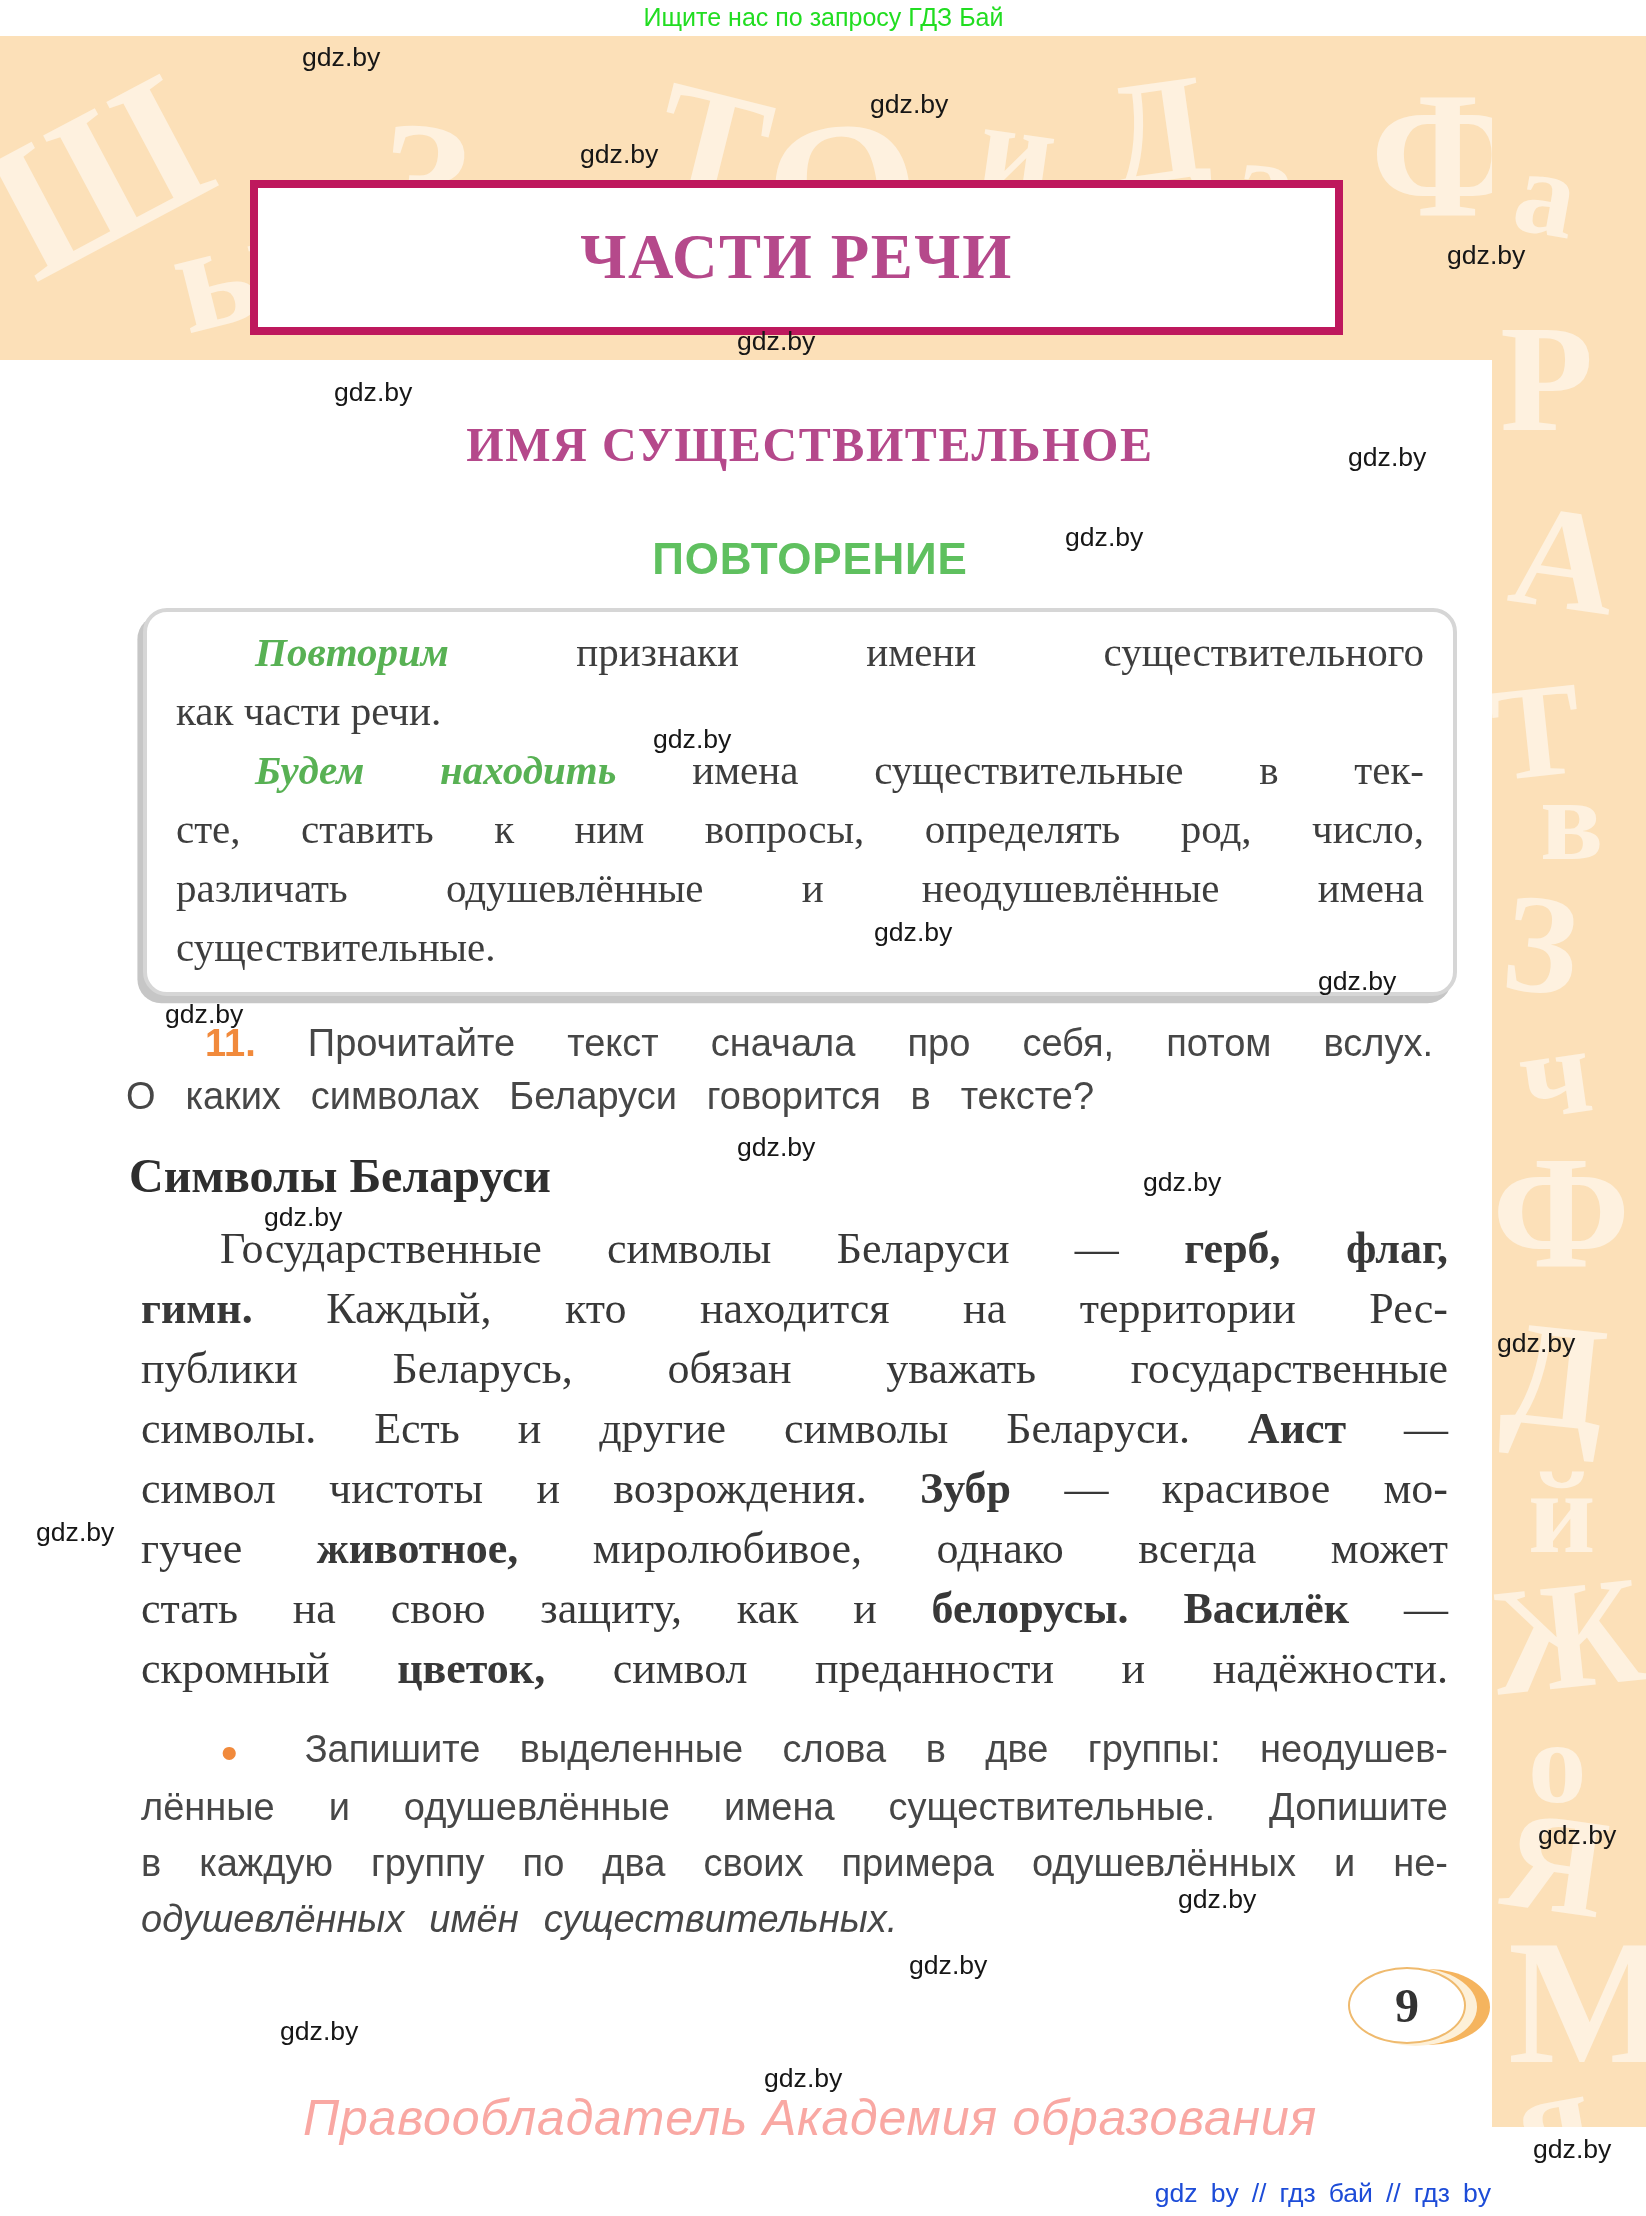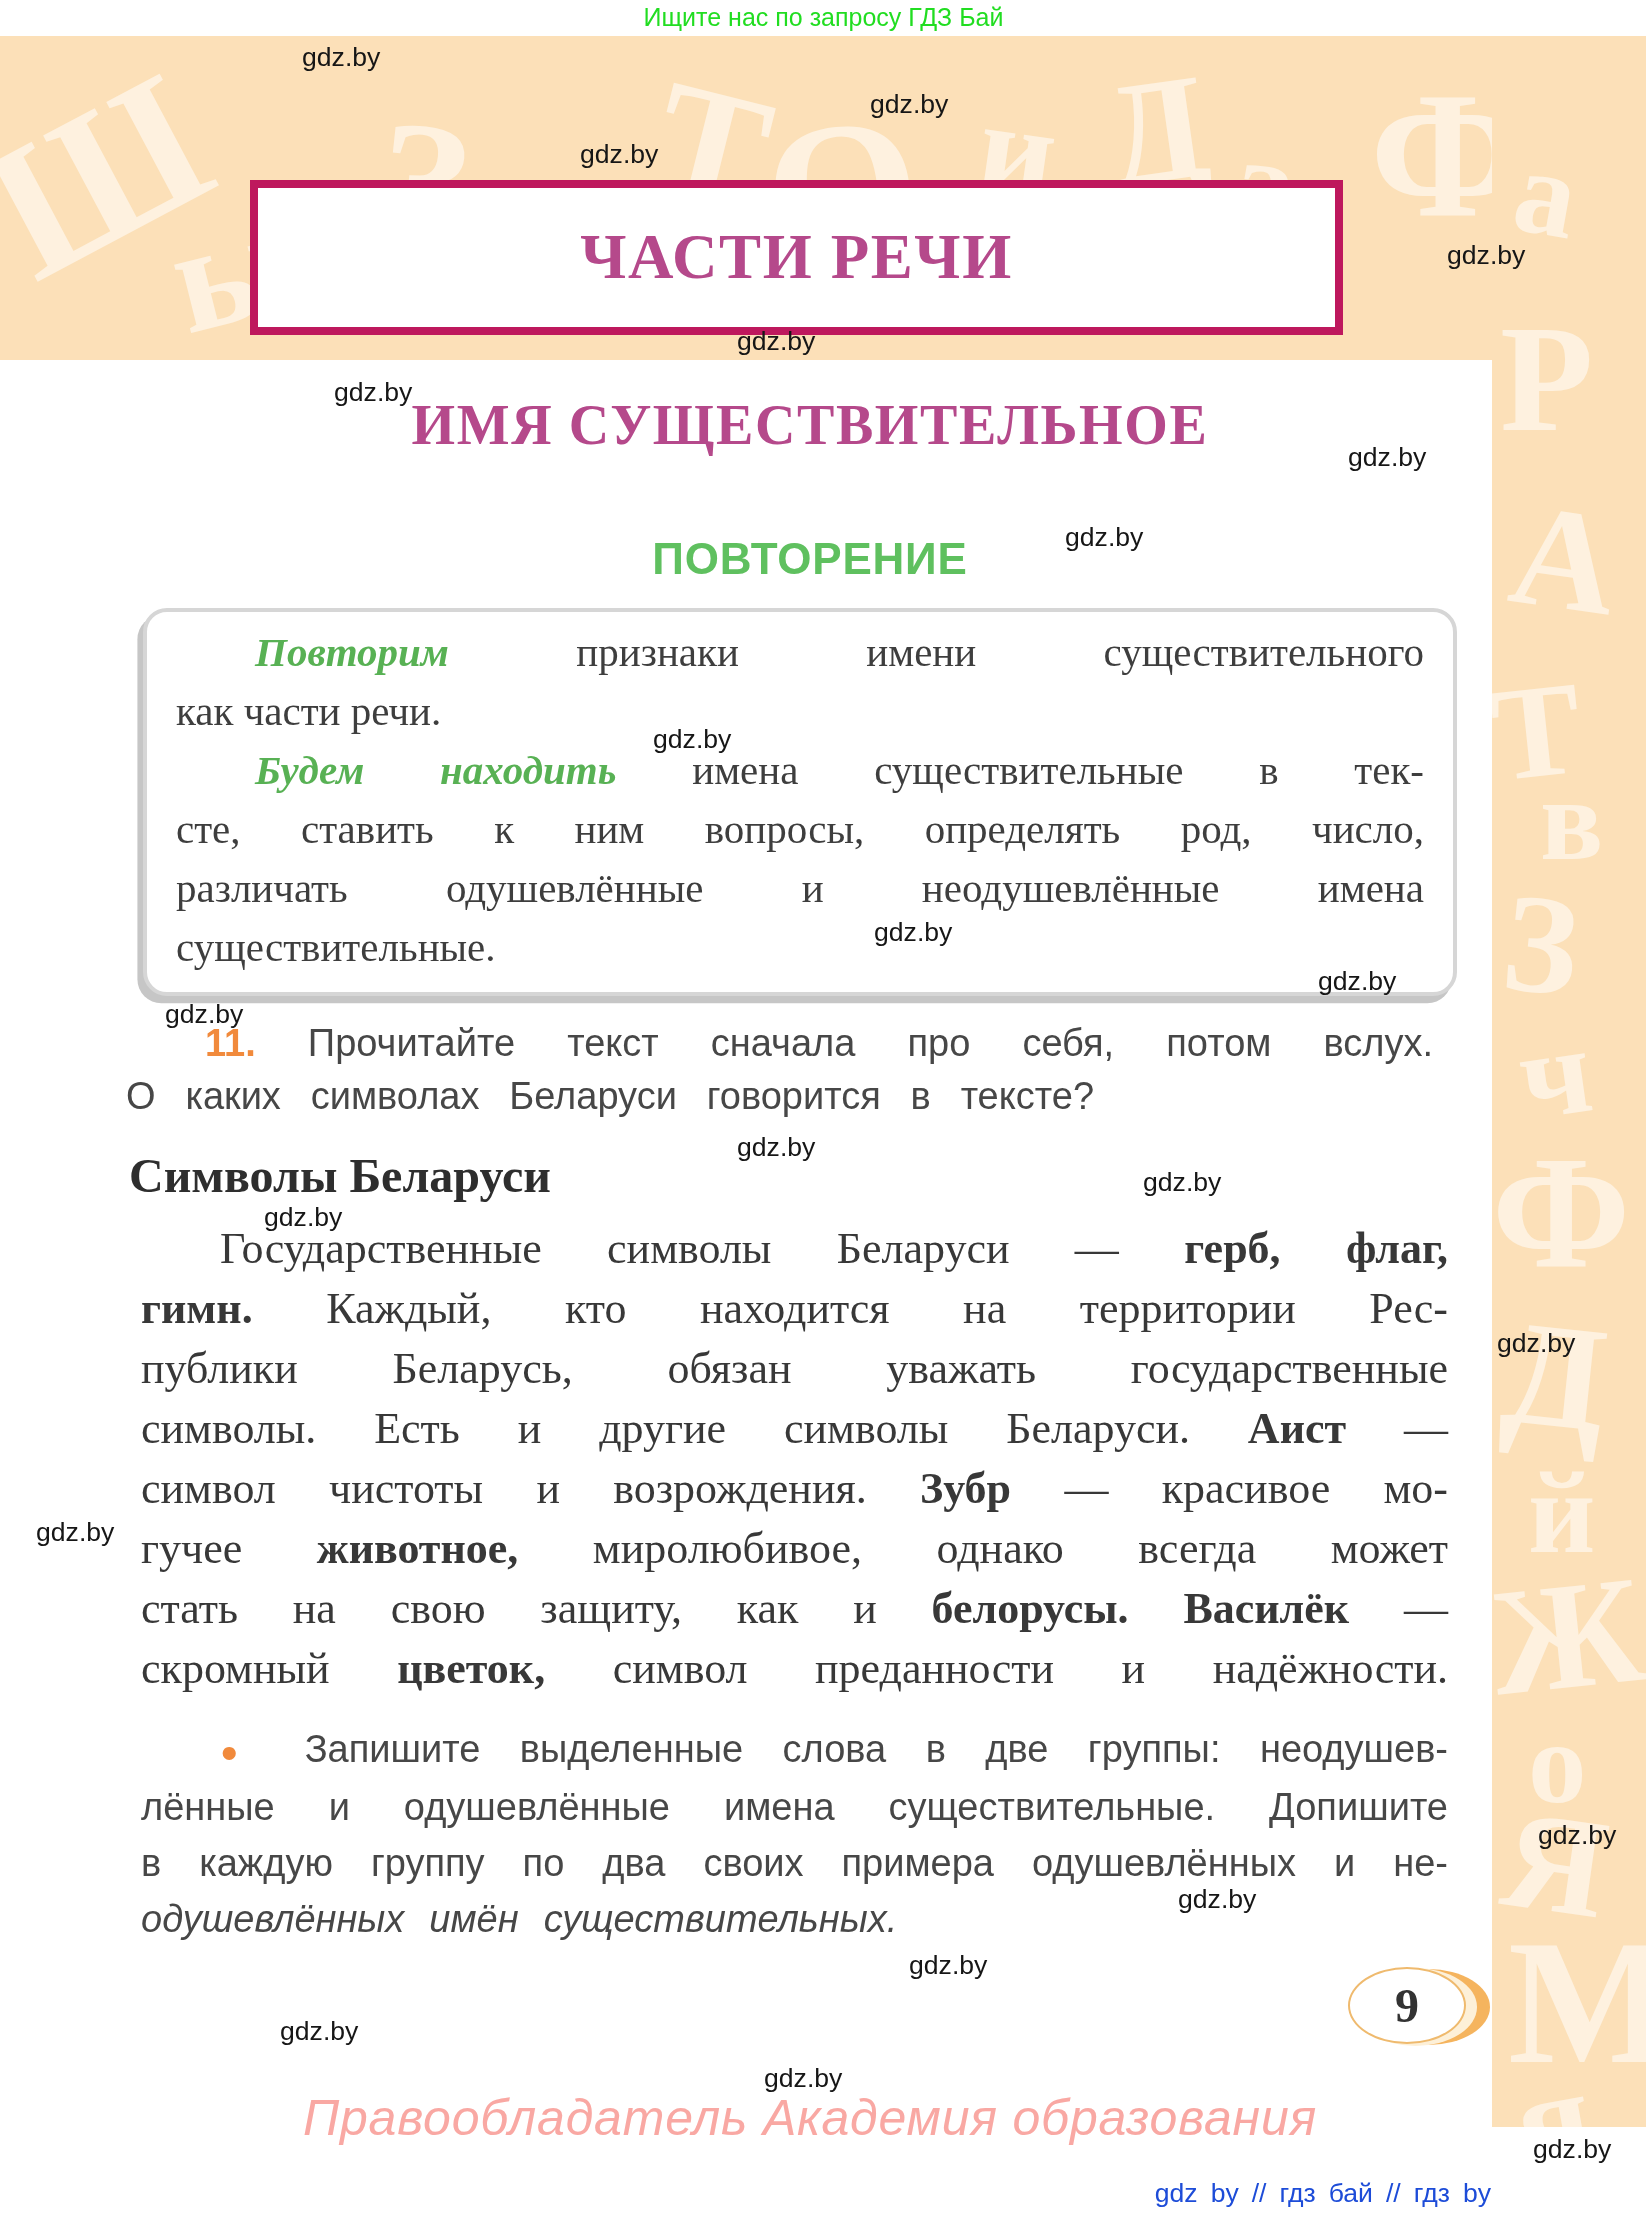--- a/index.html
+++ b/index.html
@@ -21,22 +21,22 @@
   }
   .title-box {
     position:absolute; left:250px; top:180px; width:1093px; height:155px;
     box-sizing:border-box; border:8px solid #be185d; background:#ffffff;
   }
   .chapter {
     width:100%; text-align:center; line-height:139px; font-size:63px; font-weight:bold;
     letter-spacing:1.6px; color:#b5498b;
   }
   .sec-title {
-    position:absolute; left:129px; top:393px; width:1362px; text-align:center;
-    font-size:56px; font-weight:bold; letter-spacing:1.6px; color:#b5498b;
+    position:absolute; left:129px; top:417px; width:1362px; text-align:center;
+    font-size:48px; font-weight:bold; letter-spacing:1.6px; color:#b5498b;
   }
   .sec-sub {
     position:absolute; left:129px; top:534px; width:1362px; text-align:center;
     font-family:"Liberation Sans","DejaVu Sans",sans-serif;
     font-size:44px; font-weight:bold; letter-spacing:0.8px; color:#5fc05f;
   }
   .rules-box {
     position:absolute; left:143px; top:608px; width:1314px; box-sizing:border-box;
     background:#ffffff; border:4.8px solid #d6d6d6; border-radius:24px;
     box-shadow:-5.6px 7.3px 0 #c6c6c6; padding:11.3px 29px 14.5px 29px;

